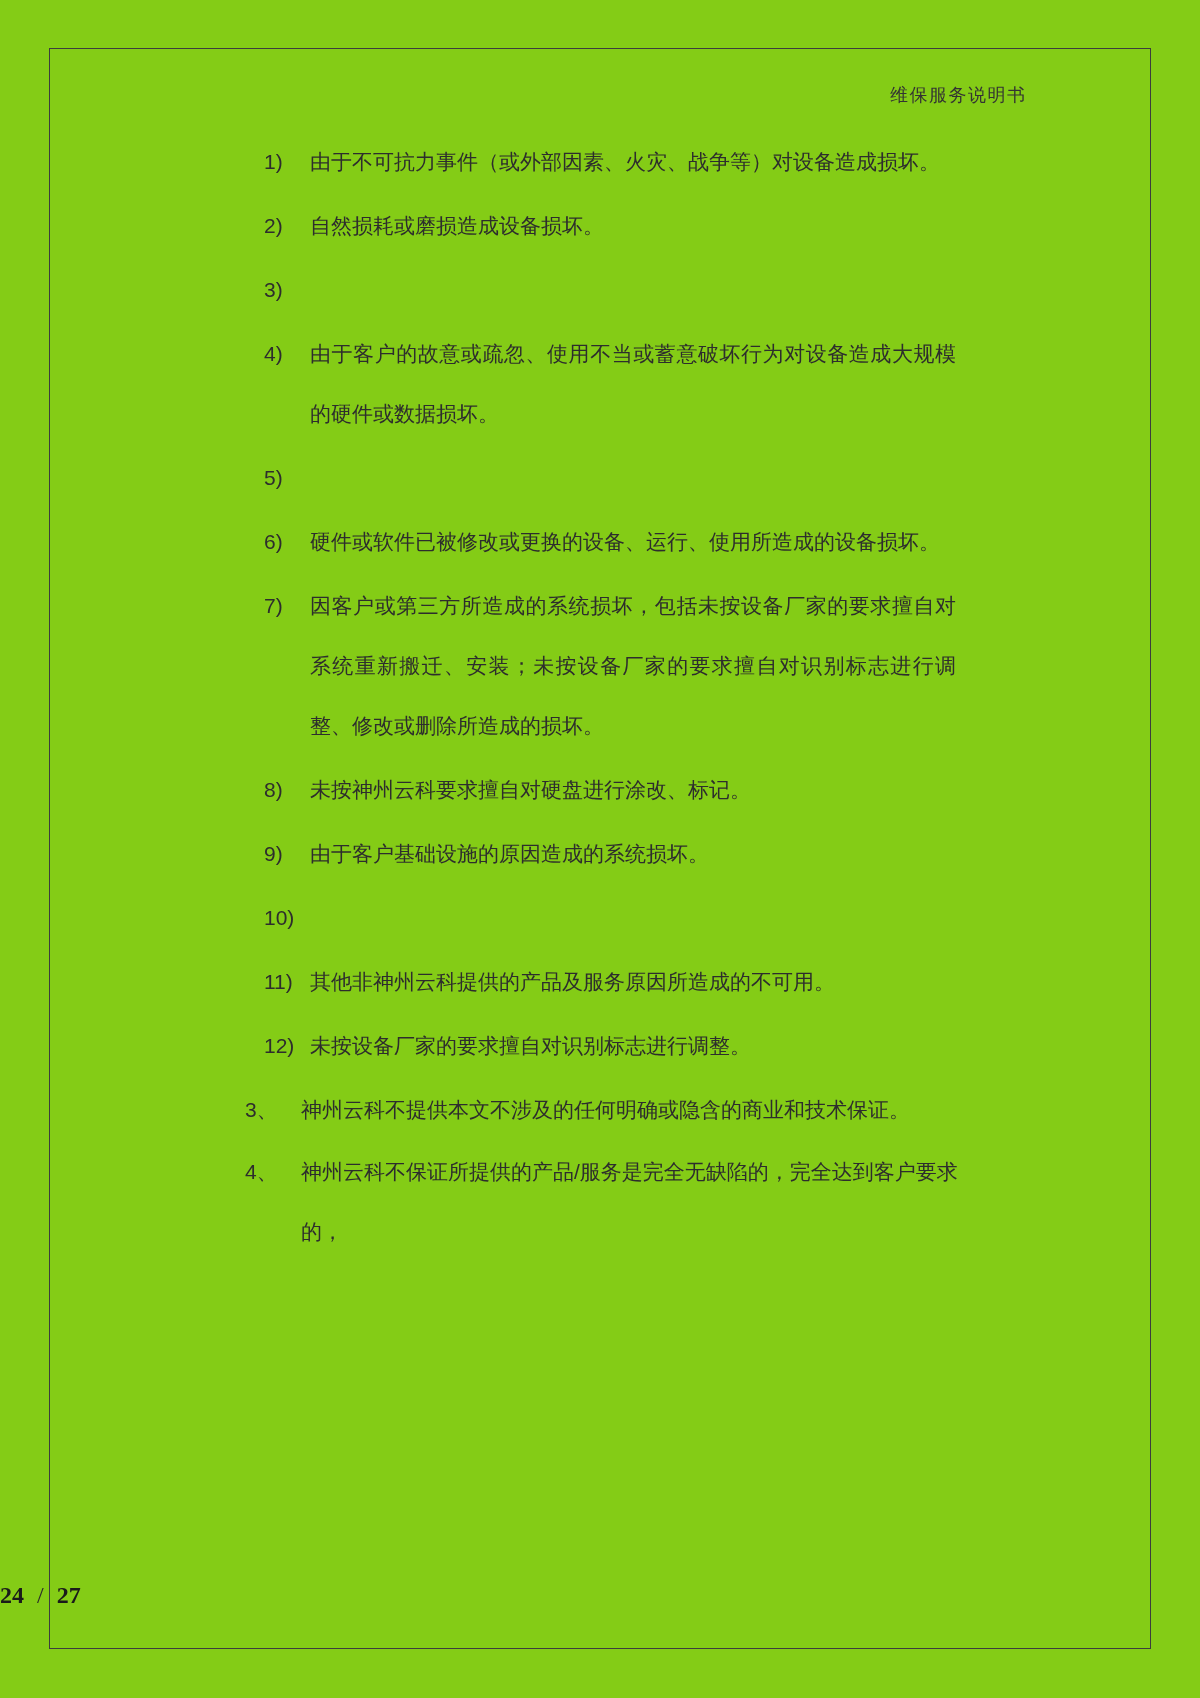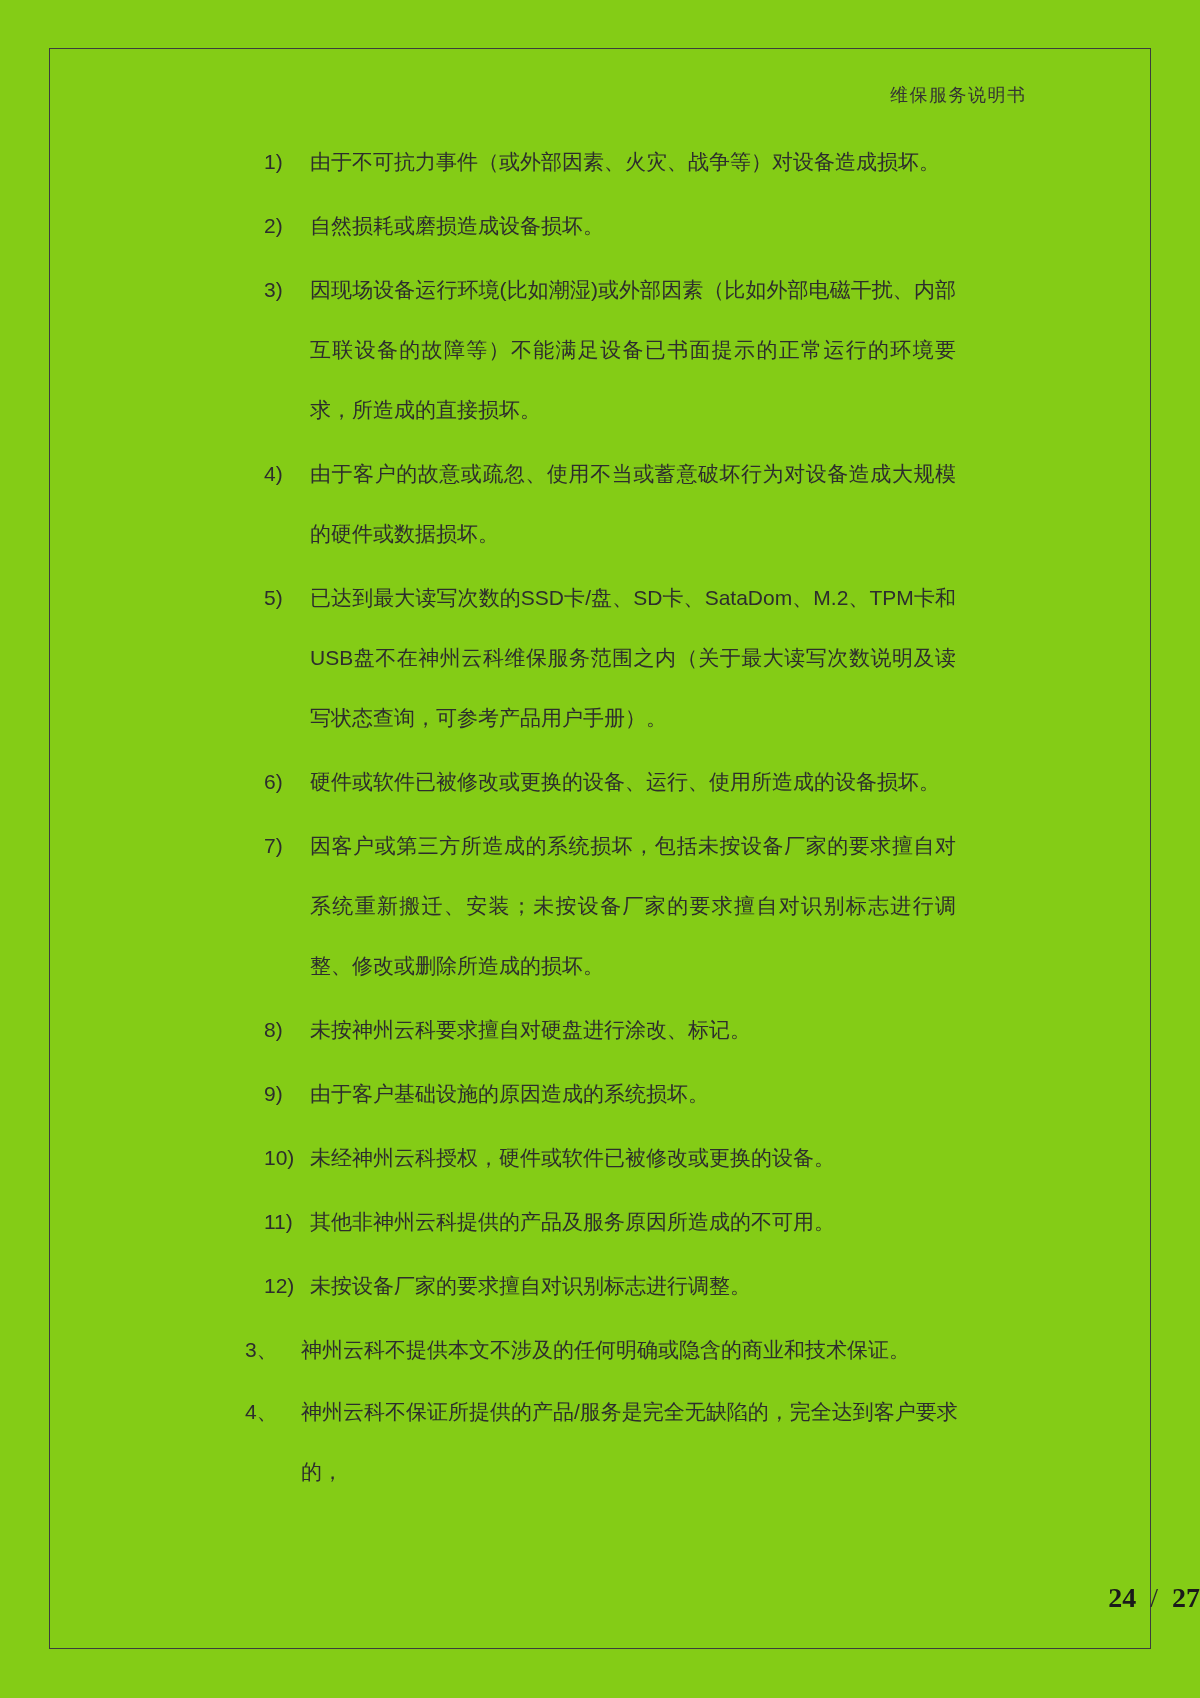--- a/index.html
+++ b/index.html
@@ -68,23 +68,23 @@
     width: 664px;
   }
   .num {
     white-space: nowrap;
   }
   .footer {
     position: absolute;
     left: 0;
     top: 1582px;
     width: 1200px;
-    text-align: right;
+    text-align: left;
     font-family: "Liberation Serif", serif;
-    font-size: 28px;
+    font-size: 24px;
     color: #1a1a1a;
   }
   .footer .pg {
     font-weight: bold;
   }
   .footer .sep {
     font-weight: normal;
     padding: 0 7px;
     color: #2a2a2a;
   }
@@ -107,31 +107,29 @@
           <span class="txt">由于不可抗力事件（或外部因素、火灾、战争等）对设备造成损坏。</span>
         </div>
 
         <div class="sub-item">
           <span class="num">2)</span>
           <span class="txt">自然损耗或磨损造成设备损坏。</span>
         </div>
 
         <div class="sub-item">
           <span class="num">3)</span>
-          <span class="txt">因现场设备运行环境(比如潮湿)或外部因素（比如外部电磁干扰、内部互联设备的故障等）不能满足设备已书面提示的正常运行的环境要求，所造成的直接损坏。</span>
         </div>
 
         <div class="sub-item">
           <span class="num">4)</span>
           <span class="txt">由于客户的故意或疏忽、使用不当或蓄意破坏行为对设备造成大规模的硬件或数据损坏。</span>
         </div>
 
         <div class="sub-item">
           <span class="num">5)</span>
-          <span class="txt">已达到最大读写次数的SSD卡/盘、SD卡、SataDom、M.2、TPM卡和USB盘不在神州云科维保服务范围之内（关于最大读写次数说明及读写状态查询，可参考产品用户手册）。</span>
         </div>
 
         <div class="sub-item">
           <span class="num">6)</span>
           <span class="txt">硬件或软件已被修改或更换的设备、运行、使用所造成的设备损坏。</span>
         </div>
 
         <div class="sub-item">
           <span class="num">7)</span>
           <span class="txt">因客户或第三方所造成的系统损坏，包括未按设备厂家的要求擅自对系统重新搬迁、安装；未按设备厂家的要求擅自对识别标志进行调整、修改或删除所造成的损坏。</span>
@@ -142,21 +140,20 @@
           <span class="txt">未按神州云科要求擅自对硬盘进行涂改、标记。</span>
         </div>
 
         <div class="sub-item">
           <span class="num">9)</span>
           <span class="txt">由于客户基础设施的原因造成的系统损坏。</span>
         </div>
 
         <div class="sub-item">
           <span class="num">10)</span>
-          <span class="txt">未经神州云科授权，硬件或软件已被修改或更换的设备。</span>
         </div>
 
         <div class="sub-item">
           <span class="num">11)</span>
           <span class="txt">其他非神州云科提供的产品及服务原因所造成的不可用。</span>
         </div>
 
         <div class="sub-item">
           <span class="num">12)</span>
           <span class="txt">未按设备厂家的要求擅自对识别标志进行调整。</span>

